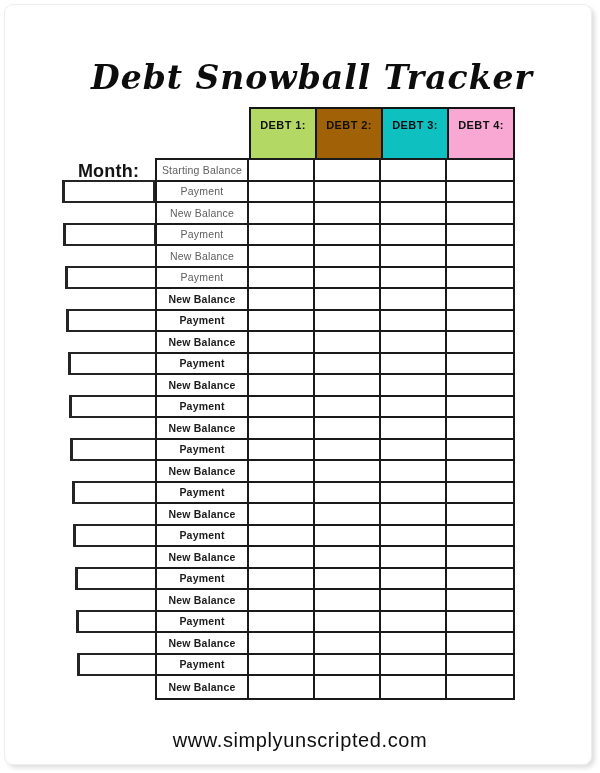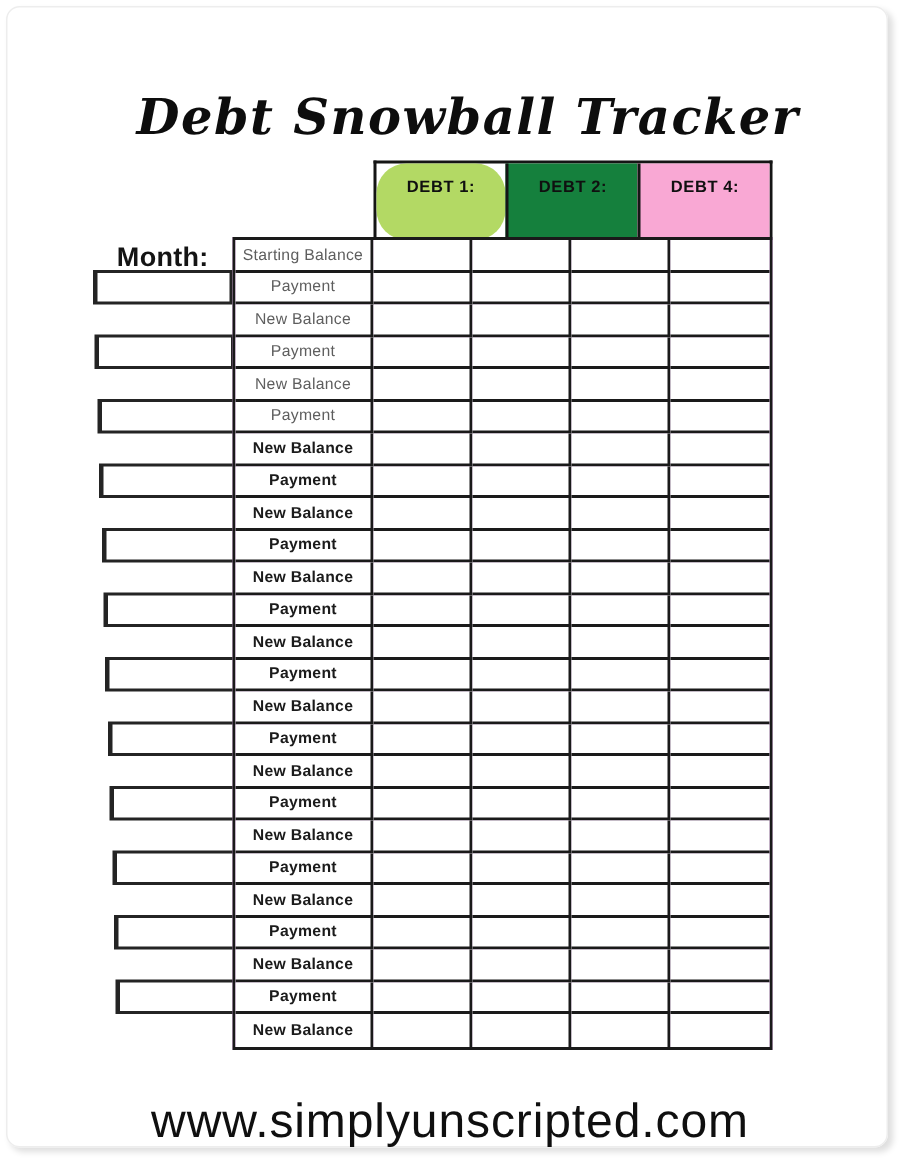--- a/index.html
+++ b/index.html
@@ -29,21 +29,21 @@
     text-align:center; padding-top:10px;
     font-weight:700; font-size:11px; letter-spacing:0.4px; color:#101010;
   }
   .debt-header:first-child { border-left:none; }
   .month-label {
     position:absolute; left:62px; top:161px; width:93px; text-align:center;
     font-weight:700; font-size:18px; color:#141414; letter-spacing:0.2px;
   }
   .grid-wrap {
     position:absolute; left:155px; top:158px; width:360px;
-    border:2px solid #1a1a1a; box-sizing:border-box; background:#f0abfc;
+    border:2px solid #1a1a1a; box-sizing:border-box; background:#4c1d95;
   }
   .grid { display:grid; grid-template-columns:92px 1fr 1fr 1fr 1fr; grid-auto-rows:21.5px; }
   .lcell {
     box-sizing:border-box; border-right:2px solid #1a1a1a; border-bottom:2px solid #1a1a1a;
     display:flex; align-items:center; justify-content:center;
     font-size:10.5px; font-weight:700; color:#1b1b1b; letter-spacing:0.2px;
     background:#fff; overflow:hidden; white-space:nowrap;
   }
   .lcell.light { font-weight:400; color:#5e5e5e; }
   .dcell {
@@ -51,34 +51,35 @@
     background:#fff;
   }
   .col-last { border-right:none !important; }
   .row-last { border-bottom:none !important; }
   .month-box {
     position:absolute; width:93px; height:23.5px; box-sizing:border-box;
     border:2px solid #242424; border-left-width:3px; background:#fff;
   }
   .footer {
     position:absolute; left:0; top:729px; width:600px; text-align:center;
-    font-size:32px; letter-spacing:0.6px; color:#0f0f0f; font-weight:400;
+    font-size:20px; letter-spacing:0.6px; color:#0f0f0f; font-weight:400;
   }
 </style>
 </head>
 <body>
 
 <div class="sheet">
   <div class="frame"></div>
 
   <h1 class="title">Debt Snowball Tracker</h1>
 
   <div class="debt-headers">
-      <div class="debt-header" style="background: rgb(179, 217, 100); border-radius: 20px;">DEBT 1:</div>
-      <div class="debt-header" style="background: #15803d;">DEBT 2:</div>
+      <div class="debt-header" style="background: rgb(179, 217, 100);">DEBT 1:</div>
+      <div class="debt-header" style="background: #a16207;">DEBT 2:</div>
+      <div class="debt-header" style="background: rgb(15, 192, 192);">DEBT 3:</div>
       <div class="debt-header" style="background: #f9a8d4;">DEBT 4:</div>
     </div>
 
   <div class="month-label">Month:</div>
 
   <div id="month-boxes">
       <div class="month-box" style="top: 179.5px; left: 62px;"></div>
       <div class="month-box" style="top: 222.5px; left: 63.4px;"></div>
       <div class="month-box" style="top: 265.5px; left: 64.8px;"></div>
       <div class="month-box" style="top: 308.5px; left: 66.2px;"></div>

